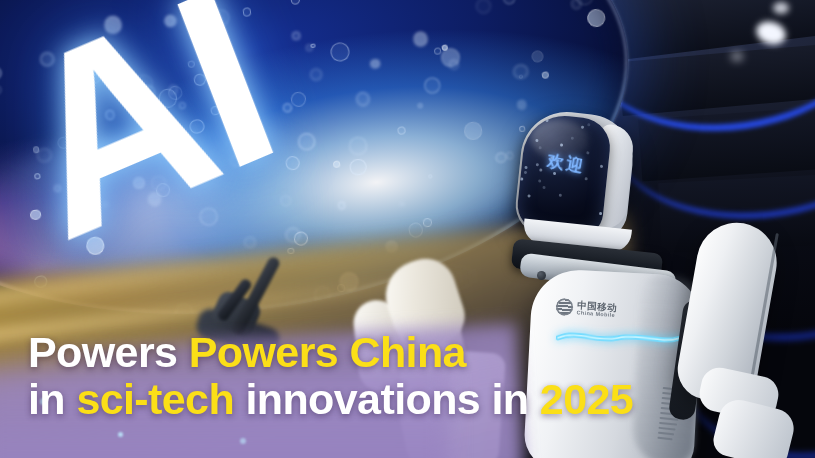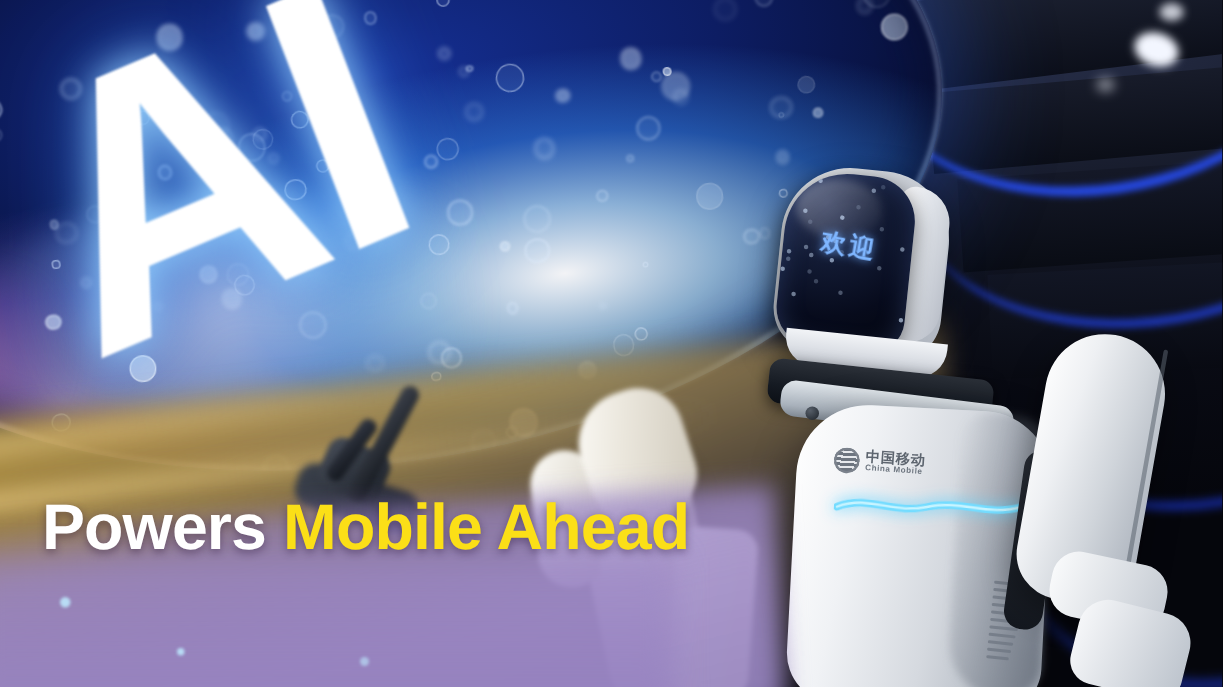--- a/index.html
+++ b/index.html
@@ -451,16 +451,17 @@
   </div>
 
   <div class="purple-wash"></div>
   <div class="purple-wash2"></div>
   <div class="sparkle" style="left:40px;top:398px;width:7px;height:7px;"></div>
   <div class="sparkle" style="left:118px;top:432px;width:5px;height:5px;"></div>
   <div class="sparkle" style="left:240px;top:438px;width:6px;height:6px;opacity:.7;"></div>
   <div class="sparkle" style="left:170px;top:356px;width:5px;height:5px;opacity:.6;"></div>
 
   <div class="caption">
-    <div class="ln"><span class="w">Powers </span><span class="y">Mobile Ahead</span></div>
+    <div class="ln"><span class="w">Powers </span><span class="y">Powers China</span></div>
+    <div class="ln"><span class="w">in </span><span class="y">sci-tech </span><span class="w"> innovations in </span><span class="y">2025</span></div>
   </div>
 
 </div>
 
 </body></html>

